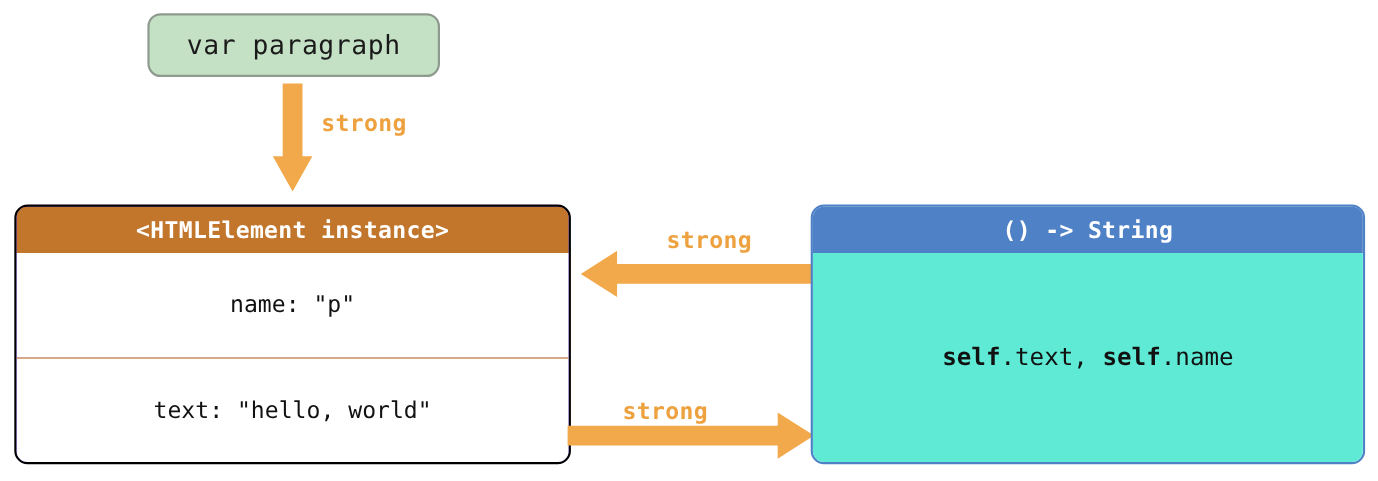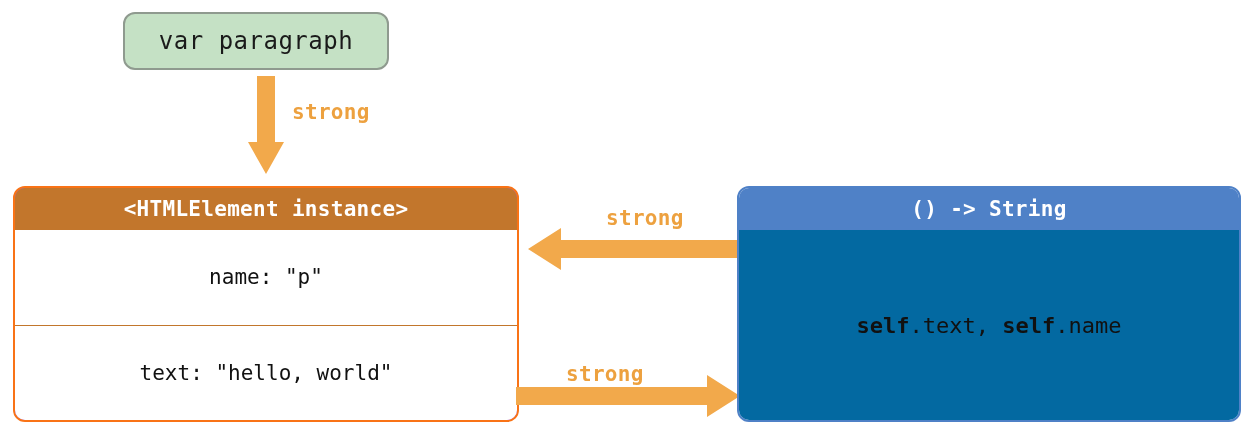--- a/index.html
+++ b/index.html
@@ -21,21 +21,21 @@
   
   .node {
     position: absolute;
     box-sizing: border-box;
     border-radius: 10px;
     overflow: hidden;
   }
 
   
   .var-box {
-    left: 123px;
+    left: 134px;
     top: 12px;
     width: 266px;
     height: 58px;
     background: #c5e1c5;
     border: 2px solid #8f9a8f;
     border-radius: 12px;
     display: flex;
     align-items: center;
     justify-content: center;
   }
@@ -47,21 +47,21 @@
     white-space: nowrap;
   }
 
   
   .instance-box {
     left: 13px;
     top: 186px;
     width: 506px;
     height: 236px;
     background: #8b5cf6;
-    border: 2px solid #f97316;
+    border: 2px solid #000000;
     border-radius: 12px;
     display: flex;
     flex-direction: column;
   }
   .instance-header {
     background: #c2762c;
     color: #ffffff;
     height: 42px;
     flex: 0 0 42px;
     display: flex;
@@ -118,21 +118,21 @@
     font-weight: bold;
     font-size: 21px;
     letter-spacing: 0.3px;
     white-space: nowrap;
   }
   .closure-body {
     flex: 1 1 auto;
     display: flex;
     align-items: center;
     justify-content: center;
-    background: #0369a1;
+    background: #5eead4;
   }
   .closure-capture {
     font-family: "DejaVu Sans Mono", monospace;
     font-size: 22px;
     color: #111111;
     white-space: nowrap;
   }
   .closure-capture b {
     font-weight: bold;
   }

